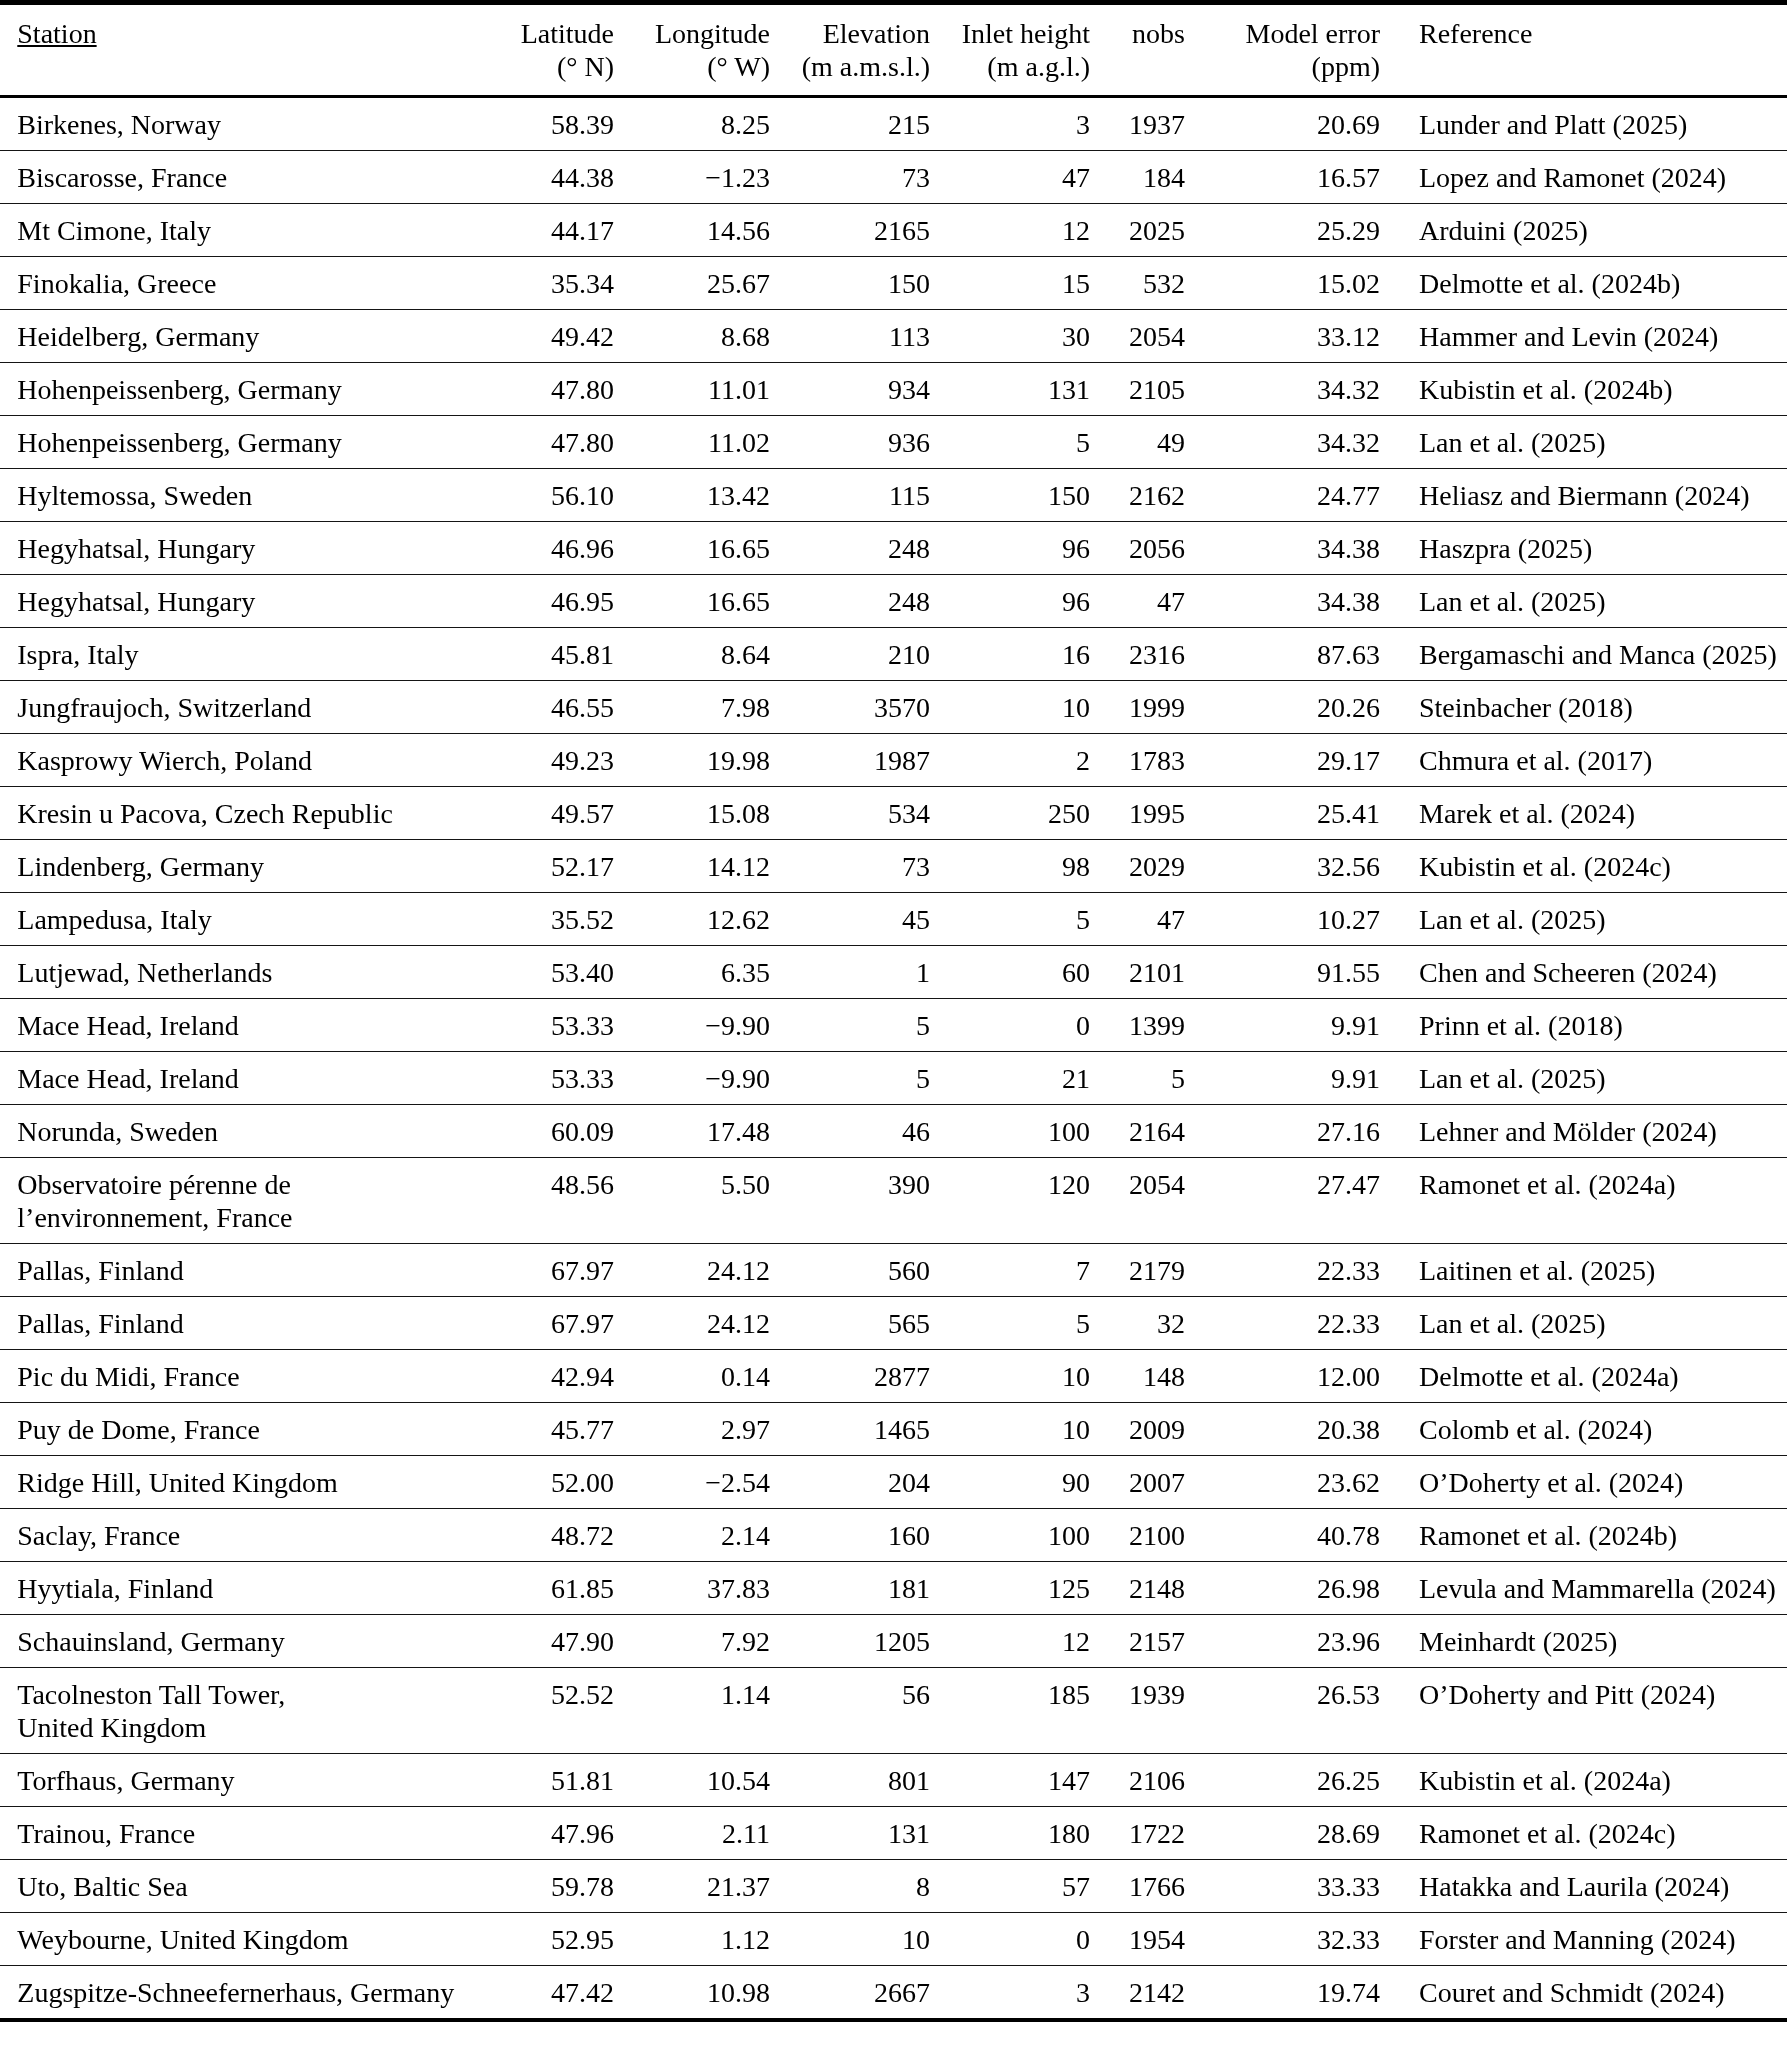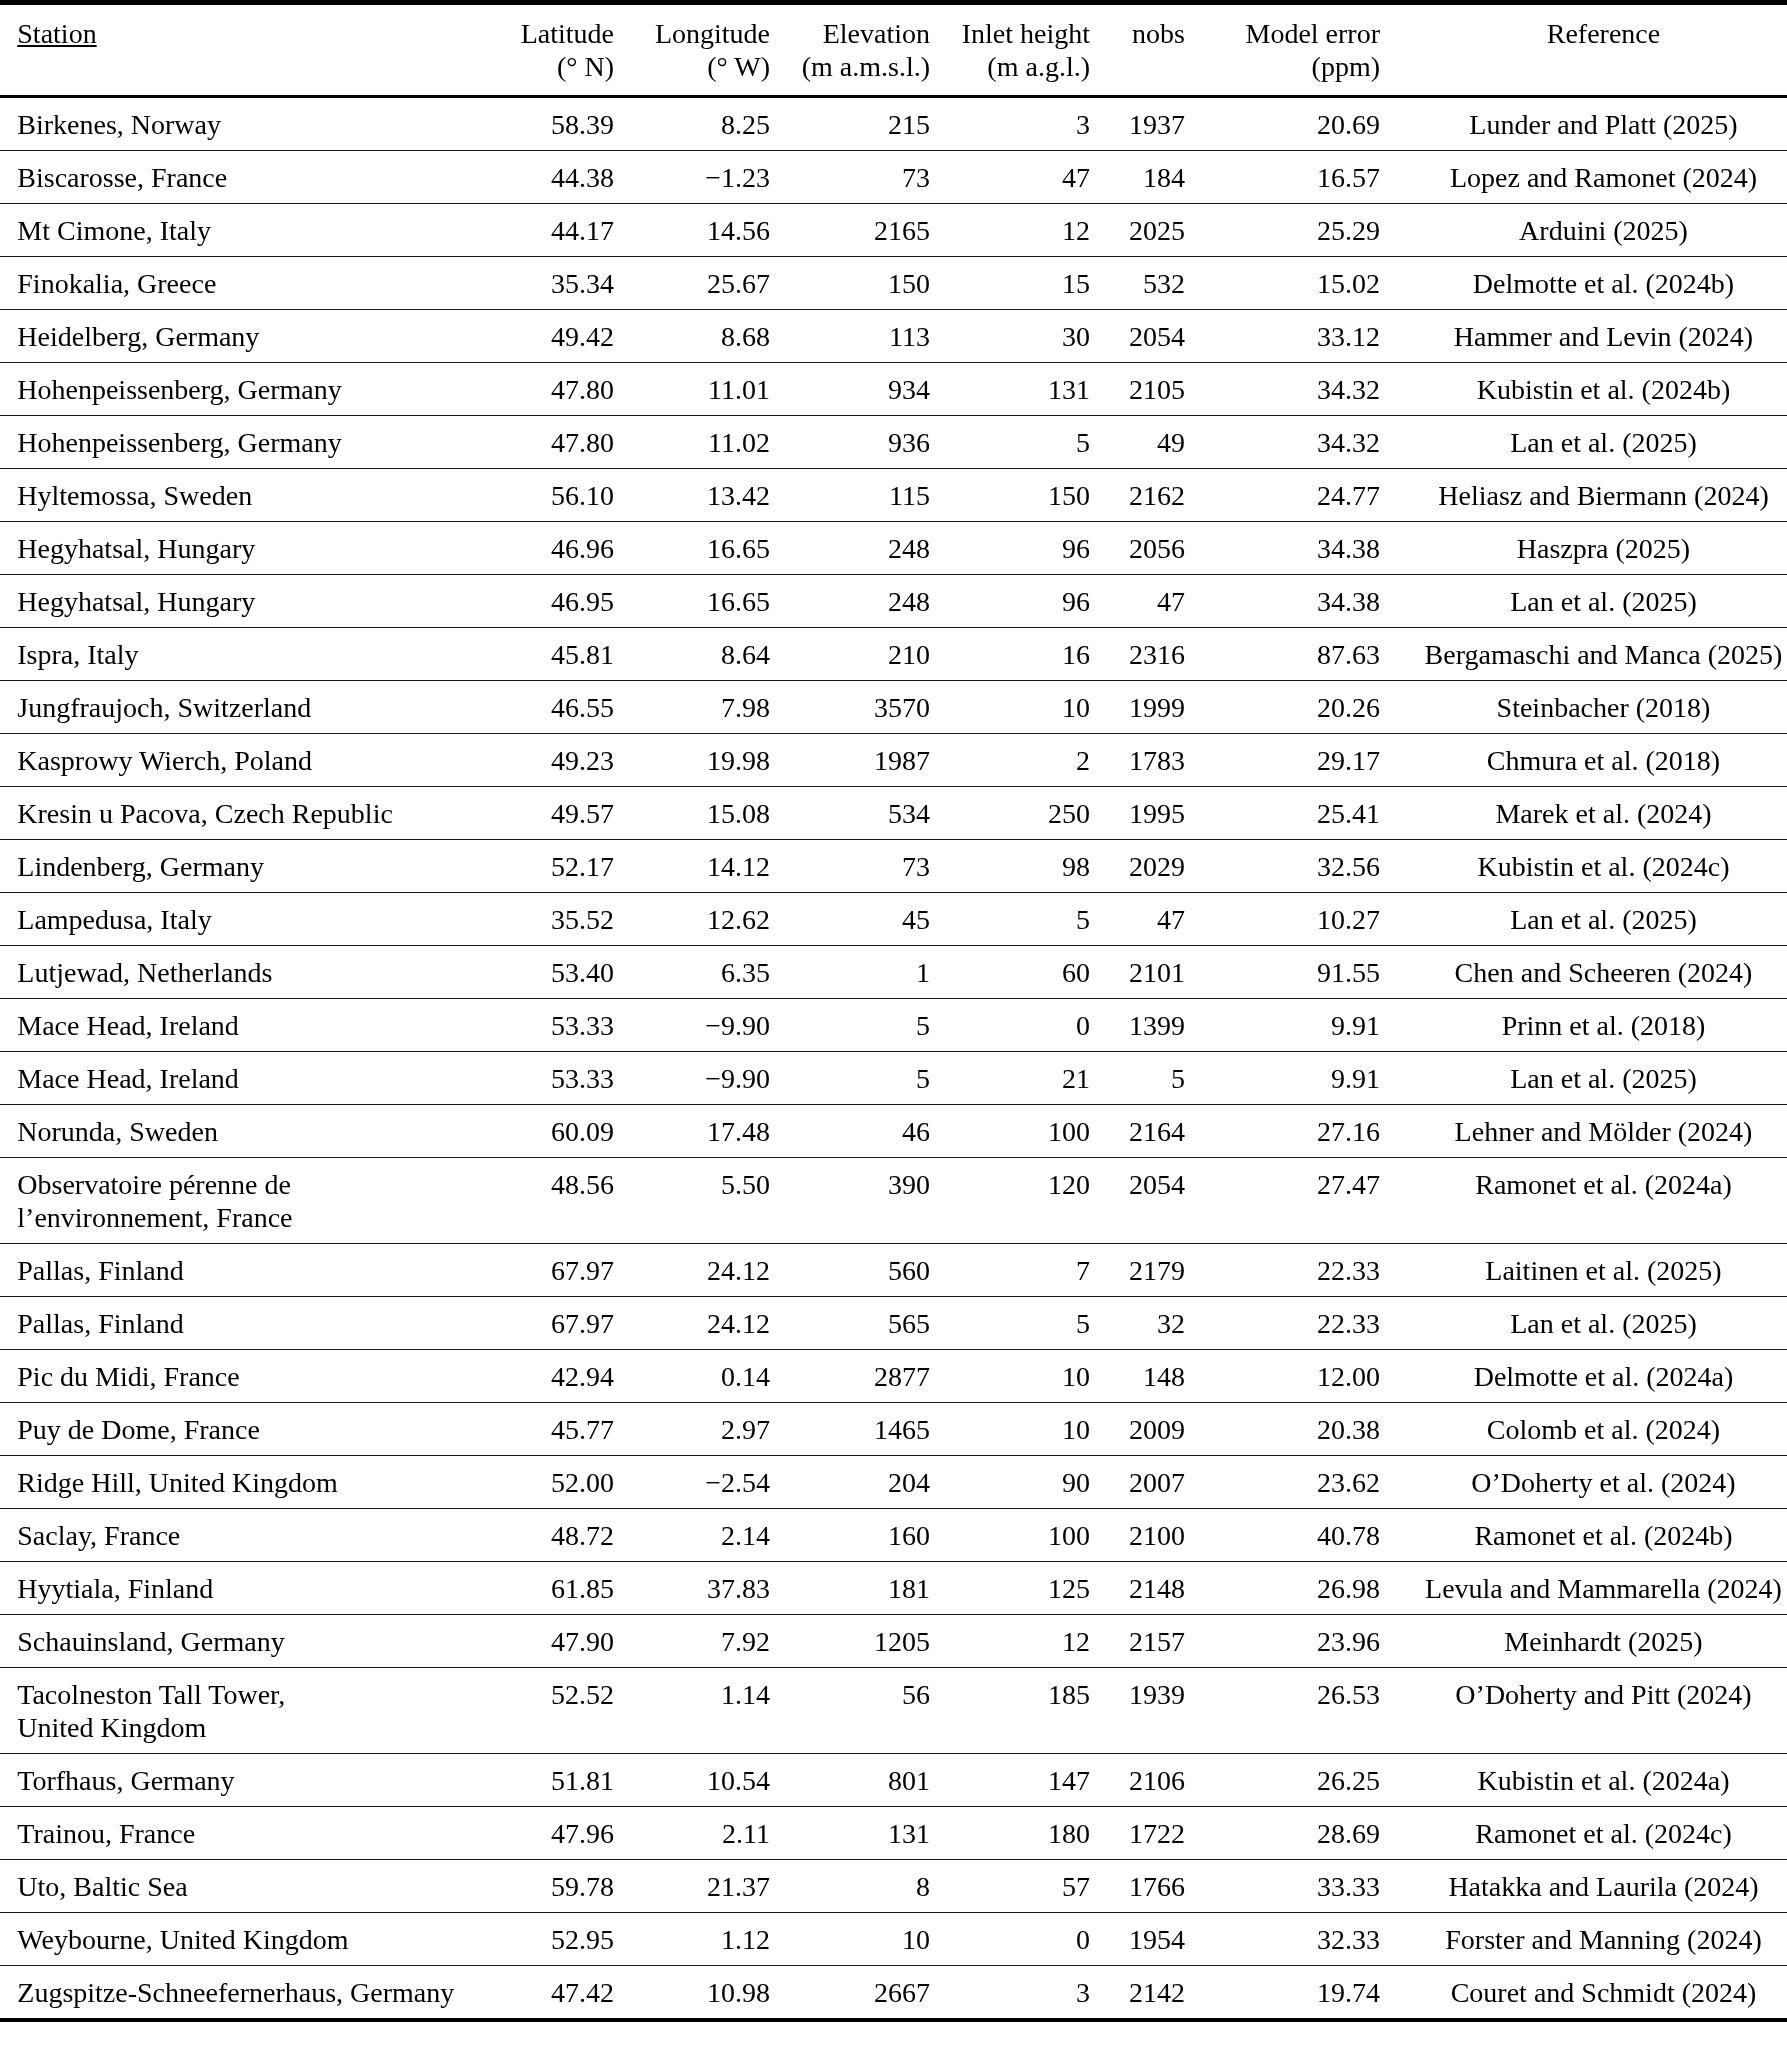--- a/index.html
+++ b/index.html
@@ -33,21 +33,21 @@
     padding: 9.5px 0;
     vertical-align: top;
     font-weight: normal;
     overflow: hidden;
   }
   th { padding-top: 12px; padding-bottom: 12px; }
   .al { text-align: left; }
   .ar { text-align: right; }
   .c-station { padding-left: 17.3px; white-space: pre-line; }
   th.c-station { white-space: normal; text-decoration: underline; }
-  .c-reference { padding-left: 39px; text-align: center; }
+  .c-reference { padding-left: 39px; }
   .h-label, .h-unit { display: block; }
 </style>
 </head>
 <body>
 
 <table class="station-table">
   <colgroup>
       <col style="width: 484px;">
       <col style="width: 130px;">
       <col style="width: 156px;">
@@ -215,21 +215,21 @@
         <td class="al c-reference">Steinbacher (2018)</td>
       </tr>
       <tr>
         <td class="al c-station">Kasprowy Wierch, Poland</td>
         <td class="ar c-latitude">49.23</td>
         <td class="ar c-longitude">19.98</td>
         <td class="ar c-elevation">1987</td>
         <td class="ar c-inlet-height">2</td>
         <td class="ar c-nobs">1783</td>
         <td class="ar c-model-error">29.17</td>
-        <td class="al c-reference">Chmura et al. (2018)</td>
+        <td class="al c-reference">Chmura et al. (2017)</td>
       </tr>
       <tr>
         <td class="al c-station">Kresin u Pacova, Czech Republic</td>
         <td class="ar c-latitude">49.57</td>
         <td class="ar c-longitude">15.08</td>
         <td class="ar c-elevation">534</td>
         <td class="ar c-inlet-height">250</td>
         <td class="ar c-nobs">1995</td>
         <td class="ar c-model-error">25.41</td>
         <td class="al c-reference">Marek et al. (2024)</td>

